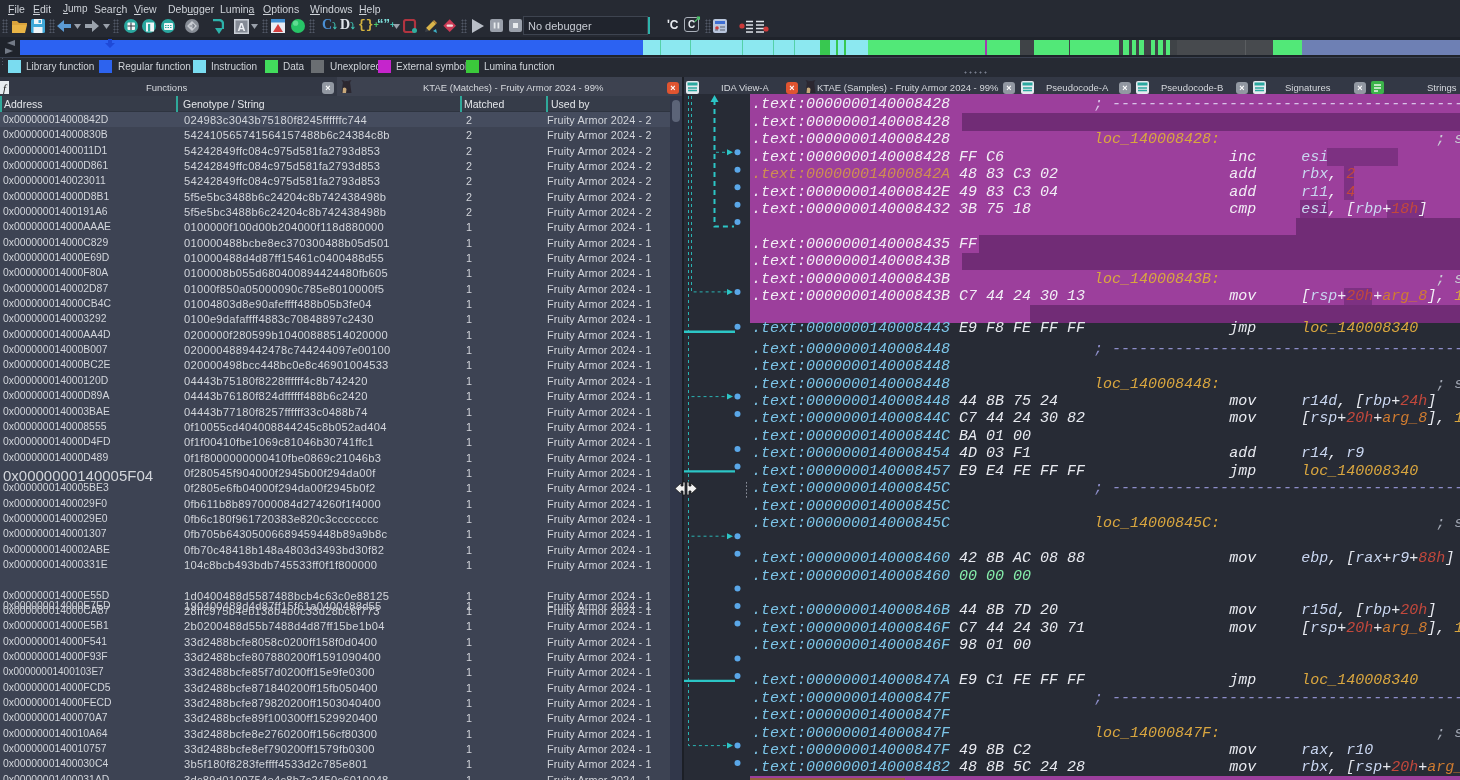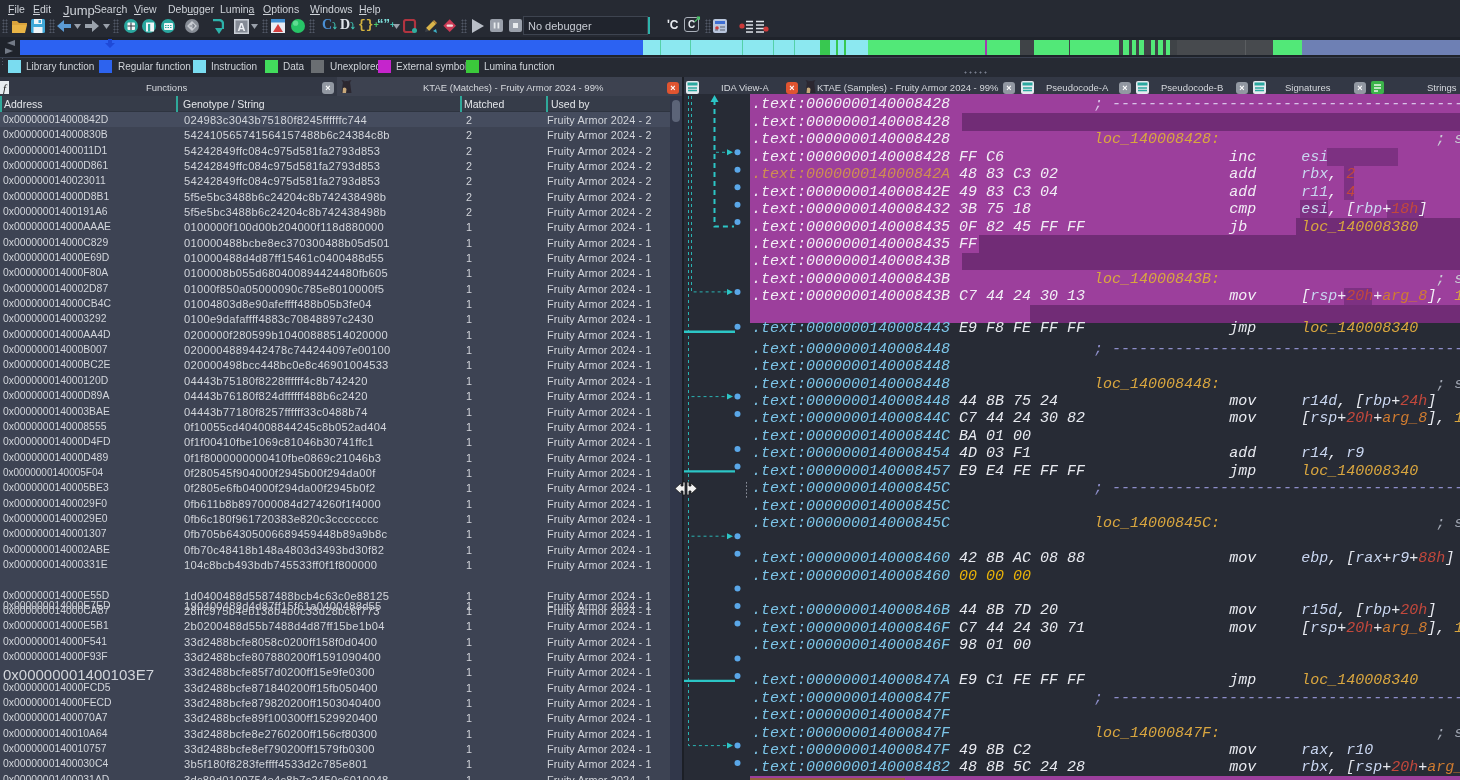--- a/index.html
+++ b/index.html
@@ -3,21 +3,21 @@
 *{margin:0;padding:0;box-sizing:border-box}
 body{width:1460px;height:780px;overflow:hidden;background:#262a33;font-family:"Liberation Sans",sans-serif;position:relative}
 .ab{position:absolute}
 .mono{font:italic 15px "Liberation Mono",monospace;white-space:pre;letter-spacing:0}
 .grip{width:6px;background-image:radial-gradient(circle,#515866 0.9px,transparent 1.1px);background-size:3px 3px;height:14px}
 .xbtn{width:12px;height:12px;border-radius:3px;background:#9298a2;color:#fff;font:bold 9px "Liberation Sans";text-align:center;line-height:12px}
 .xbtn.red{background:#e05430}
 </style></head><body>
 <div class="ab" style="left:8px;top:3px;font-size:10.5px;color:#ced2d8"><span style="text-decoration:underline">F</span>ile</div>
 <div class="ab" style="left:33px;top:3px;font-size:10.5px;color:#ced2d8"><span style="text-decoration:underline">E</span>dit</div>
-<div class="ab" style="left:63px;top:3px;font-size:13px;color:#ced2d8"><span style="text-decoration:underline">J</span>ump</div>
+<div class="ab" style="left:63px;top:3px;font-size:10px;color:#ced2d8"><span style="text-decoration:underline">J</span>ump</div>
 <div class="ab" style="left:94px;top:3px;font-size:10.5px;color:#ced2d8">Sear<span style="text-decoration:underline">c</span>h</div>
 <div class="ab" style="left:134px;top:3px;font-size:10.5px;color:#ced2d8"><span style="text-decoration:underline">V</span>iew</div>
 <div class="ab" style="left:168px;top:3px;font-size:10.5px;color:#ced2d8">Deb<span style="text-decoration:underline">u</span>gger</div>
 <div class="ab" style="left:220px;top:3px;font-size:10.5px;color:#ced2d8">Lumin<span style="text-decoration:underline">a</span></div>
 <div class="ab" style="left:263px;top:3px;font-size:10.5px;color:#ced2d8"><span style="text-decoration:underline">O</span>ptions</div>
 <div class="ab" style="left:310px;top:3px;font-size:10.5px;color:#ced2d8"><span style="text-decoration:underline">W</span>indows</div>
 <div class="ab" style="left:359px;top:3px;font-size:10.5px;color:#ced2d8"><span style="text-decoration:underline">H</span>elp</div>
 <div class="ab grip" style="left:2px;top:19px"></div>
 <svg class="ab" style="left:12px;top:19px" width="15" height="14" viewBox="0 0 15 14">
     <path d="M0 2 h5 l2 2 h8 v2 h-15z" fill="#d9a33c"></path>
@@ -398,21 +398,21 @@
 <div class="ab" style="left:466px;top:2px;font-size:10.8px;color:#d2d5db">1</div>
 <div class="ab" style="left:547px;top:2px;font-size:10.8px;letter-spacing:0.15px;color:#d2d5db">Fruity Armor 2024 - 1</div>
 </div>
 <div class="ab" style="left:0;top:353.5px;width:670px;height:15.34px">
 <div class="ab" style="left:3px;top:2px;font-size:10.4px;color:#d2d5db">0x000000014000D489</div>
 <div class="ab" style="left:184px;top:2px;font-size:11.2px;letter-spacing:0.25px;color:#d2d5db">0f1f8000000000410fbe0869c21046b3</div>
 <div class="ab" style="left:466px;top:2px;font-size:10.8px;color:#d2d5db">1</div>
 <div class="ab" style="left:547px;top:2px;font-size:10.8px;letter-spacing:0.15px;color:#d2d5db">Fruity Armor 2024 - 1</div>
 </div>
 <div class="ab" style="left:0;top:368.8px;width:670px;height:15.34px">
-<div class="ab" style="left:3px;top:2px;font-size:10px;color:#d2d5db">0x0000000140005F04</div>
+<div class="ab" style="left:3px;top:2px;font-size:15px;color:#d2d5db">0x0000000140005F04</div>
 <div class="ab" style="left:184px;top:2px;font-size:11.2px;letter-spacing:0.25px;color:#d2d5db">0f280545f904000f2945b00f294da00f</div>
 <div class="ab" style="left:466px;top:2px;font-size:10.8px;color:#d2d5db">1</div>
 <div class="ab" style="left:547px;top:2px;font-size:10.8px;letter-spacing:0.15px;color:#d2d5db">Fruity Armor 2024 - 1</div>
 </div>
 <div class="ab" style="left:0;top:384.2px;width:670px;height:15.34px">
 <div class="ab" style="left:3px;top:2px;font-size:10.4px;color:#d2d5db">0x0000000140005BE3</div>
 <div class="ab" style="left:184px;top:2px;font-size:11.2px;letter-spacing:0.25px;color:#d2d5db">0f2805e6fb04000f294da00f2945b0f2</div>
 <div class="ab" style="left:466px;top:2px;font-size:10.8px;color:#d2d5db">1</div>
 <div class="ab" style="left:547px;top:2px;font-size:10.8px;letter-spacing:0.15px;color:#d2d5db">Fruity Armor 2024 - 1</div>
 </div>
@@ -476,21 +476,21 @@
 <div class="ab" style="left:466px;top:2px;font-size:10.8px;color:#d2d5db">1</div>
 <div class="ab" style="left:547px;top:2px;font-size:10.8px;letter-spacing:0.15px;color:#d2d5db">Fruity Armor 2024 - 1</div>
 </div>
 <div class="ab" style="left:0;top:552.9px;width:670px;height:15.34px">
 <div class="ab" style="left:3px;top:2px;font-size:10.4px;color:#d2d5db">0x000000014000F93F</div>
 <div class="ab" style="left:184px;top:2px;font-size:11.2px;letter-spacing:0.25px;color:#d2d5db">33d2488bcfe807880200ff1591090400</div>
 <div class="ab" style="left:466px;top:2px;font-size:10.8px;color:#d2d5db">1</div>
 <div class="ab" style="left:547px;top:2px;font-size:10.8px;letter-spacing:0.15px;color:#d2d5db">Fruity Armor 2024 - 1</div>
 </div>
 <div class="ab" style="left:0;top:568.2px;width:670px;height:15.34px">
-<div class="ab" style="left:3px;top:2px;font-size:15px;color:#d2d5db">0x00000001400103E7</div>
+<div class="ab" style="left:3px;top:2px;font-size:10px;color:#d2d5db">0x00000001400103E7</div>
 <div class="ab" style="left:184px;top:2px;font-size:11.2px;letter-spacing:0.25px;color:#d2d5db">33d2488bcfe85f7d0200ff15e9fe0300</div>
 <div class="ab" style="left:466px;top:2px;font-size:10.8px;color:#d2d5db">1</div>
 <div class="ab" style="left:547px;top:2px;font-size:10.8px;letter-spacing:0.15px;color:#d2d5db">Fruity Armor 2024 - 1</div>
 </div>
 <div class="ab" style="left:0;top:583.6px;width:670px;height:15.34px">
 <div class="ab" style="left:3px;top:2px;font-size:10.4px;color:#d2d5db">0x000000014000FCD5</div>
 <div class="ab" style="left:184px;top:2px;font-size:11.2px;letter-spacing:0.25px;color:#d2d5db">33d2488bcfe871840200ff15fb050400</div>
 <div class="ab" style="left:466px;top:2px;font-size:10.8px;color:#d2d5db">1</div>
 <div class="ab" style="left:547px;top:2px;font-size:10.8px;letter-spacing:0.15px;color:#d2d5db">Fruity Armor 2024 - 1</div>
 </div>
@@ -561,23 +561,20 @@
 </div>
 <div class="ab" style="left:0;top:71.60px;width:776px;height:17.45px">
 <div class="ab mono" style="left:68px;top:0.6px"><span style="color:#cf8f52">.text:000000014000842A</span> <span style="color:#f2eef6">48 83 C3 02</span>                   <span style="color:#f2eef6">add</span>     <span style="color:#c9d6f0">rbx</span><span style="color:#f2eef6">, </span><span style="color:#c3483c">2</span></div>
 </div>
 <div class="ab" style="left:0;top:89.05px;width:776px;height:17.45px">
 <div class="ab mono" style="left:68px;top:0.6px"><span style="color:#f2eef6">.text:000000014000842E</span> <span style="color:#f2eef6">49 83 C3 04</span>                   <span style="color:#f2eef6">add</span>     <span style="color:#c9d6f0">r11</span><span style="color:#f2eef6">, </span><span style="color:#c3483c">4</span></div>
 </div>
 <div class="ab" style="left:0;top:106.50px;width:776px;height:17.45px">
 <div class="ab mono" style="left:68px;top:0.6px"><span style="color:#f2eef6">.text:0000000140008432</span> <span style="color:#f2eef6">3B 75 18</span>                      <span style="color:#f2eef6">cmp</span>     <span style="color:#c9d6f0">esi</span><span style="color:#f2eef6">, </span><span style="color:#f2eef6">[</span><span style="color:#c9d6f0">rbp</span><span style="color:#f2eef6">+</span><span style="color:#c3483c">18h</span><span style="color:#f2eef6">]</span></div>
 </div>
-<div class="ab" style="left:0;top:123.95px;width:776px;height:17.45px">
-<div class="ab mono" style="left:68px;top:0.6px"><span style="color:#f2eef6">.text:0000000140008435</span> <span style="color:#f2eef6">0F 82 45 FF FF</span>                <span style="color:#f2eef6">jb</span>      <span style="color:#d9a63f">loc_140008380</span></div>
-</div>
 <div class="ab" style="left:0;top:141.40px;width:776px;height:17.45px">
 <div class="ab mono" style="left:68px;top:0.6px"><span style="color:#f2eef6">.text:0000000140008435</span> <span style="color:#f2eef6">FF</span></div>
 </div>
 <div class="ab" style="left:0;top:158.85px;width:776px;height:17.45px">
 <div class="ab mono" style="left:68px;top:0.6px"><span style="color:#f2eef6">.text:000000014000843B</span></div>
 </div>
 <div class="ab" style="left:0;top:176.30px;width:776px;height:17.45px">
 <div class="ab mono" style="left:68px;top:0.6px"><span style="color:#f2eef6">.text:000000014000843B</span>                <span style="color:#d9a63f">loc_14000843B:</span>                        <span style="color:#c8cbd4">; su</span></div>
 </div>
 <div class="ab" style="left:0;top:193.75px;width:776px;height:17.45px">
@@ -616,21 +613,21 @@
 <div class="ab" style="left:0;top:403.15px;width:776px;height:17.45px">
 <div class="ab mono" style="left:68px;top:0.6px"><span style="color:#7cc5e8">.text:000000014000845C</span></div>
 </div>
 <div class="ab" style="left:0;top:420.60px;width:776px;height:17.45px">
 <div class="ab mono" style="left:68px;top:0.6px"><span style="color:#7cc5e8">.text:000000014000845C</span>                <span style="color:#d9a63f">loc_14000845C:</span>                        <span style="color:#a0a6b2">; su</span></div>
 </div>
 <div class="ab" style="left:0;top:455.50px;width:776px;height:17.45px">
 <div class="ab mono" style="left:68px;top:0.6px"><span style="color:#7cc5e8">.text:0000000140008460</span> <span style="color:#e8eaf0">42 8B AC 08 88</span>                <span style="color:#e8eaf0">mov</span>     <span style="color:#c9d6f0">ebp</span><span style="color:#e8eaf0">, [</span><span style="color:#c9d6f0">rax</span><span style="color:#e8eaf0">+</span><span style="color:#c9d6f0">r9</span><span style="color:#e8eaf0">+</span><span style="color:#c3483c">88h</span><span style="color:#e8eaf0">]</span></div>
 </div>
 <div class="ab" style="left:0;top:472.95px;width:776px;height:17.45px">
-<div class="ab mono" style="left:68px;top:0.6px"><span style="color:#7cc5e8">.text:0000000140008460</span> <span style="color:#eab308">00 00 00</span></div>
+<div class="ab mono" style="left:68px;top:0.6px"><span style="color:#7cc5e8">.text:0000000140008460</span> <span style="color:#86efac">00 00 00</span></div>
 </div>
 <div class="ab" style="left:0;top:507.85px;width:776px;height:17.45px">
 <div class="ab mono" style="left:68px;top:0.6px"><span style="color:#7cc5e8">.text:000000014000846B</span> <span style="color:#e8eaf0">44 8B 7D 20</span>                   <span style="color:#e8eaf0">mov</span>     <span style="color:#c9d6f0">r15d</span><span style="color:#e8eaf0">, [</span><span style="color:#c9d6f0">rbp</span><span style="color:#e8eaf0">+</span><span style="color:#c3483c">20h</span><span style="color:#e8eaf0">]</span></div>
 </div>
 <div class="ab" style="left:0;top:525.30px;width:776px;height:17.45px">
 <div class="ab mono" style="left:68px;top:0.6px"><span style="color:#7cc5e8">.text:000000014000846F</span> <span style="color:#e8eaf0">C7 44 24 30 71</span>                <span style="color:#e8eaf0">mov</span>     <span style="color:#e8eaf0">[</span><span style="color:#c9d6f0">rsp</span><span style="color:#e8eaf0">+</span><span style="color:#c3483c">20h</span><span style="color:#e8eaf0">+</span><span style="color:#d07c30">arg_8</span><span style="color:#e8eaf0">], </span><span style="color:#d9a63f">19871h</span></div>
 </div>
 <div class="ab" style="left:0;top:542.75px;width:776px;height:17.45px">
 <div class="ab mono" style="left:68px;top:0.6px"><span style="color:#7cc5e8">.text:000000014000846F</span> <span style="color:#e8eaf0">98 01 00</span></div>
 </div>

